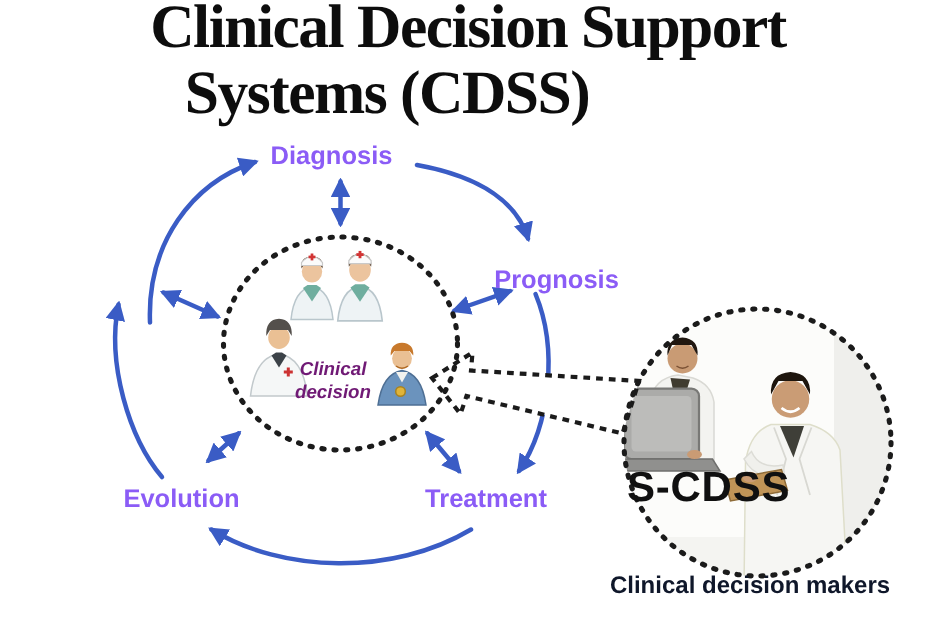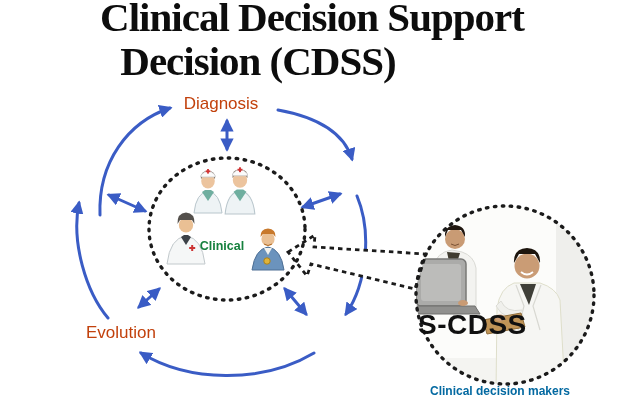--- a/index.html
+++ b/index.html
@@ -4,27 +4,27 @@
 <style>
   html,body{margin:0;padding:0;}
   body{width:620px;height:419px;position:relative;background:#ffffff;overflow:hidden;
        font-family:"Liberation Sans",sans-serif;}
   #stage{position:absolute;inset:0;}
   svg{position:absolute;left:0;top:0;}
   .title{position:absolute;transform:translateX(-50%);white-space:nowrap;
          font-family:"Liberation Serif",serif;font-weight:bold;font-size:41px;
          letter-spacing:-1px;color:#0d0d0d;}
   .lbl{position:absolute;transform:translateX(-50%);white-space:nowrap;
-       font-weight:normal;font-size:17px;color:#c2410c;}
+       font-weight:bold;font-size:17px;color:#8b5cf6;}
   .team-text{position:absolute;left:222px;top:239px;width:140px;transform:translateX(-50%);
-       text-align:center;font-weight:bold;font-size:12.5px;line-height:15px;color:#15803d;}
+       text-align:center;font-weight:bold;font-size:12.5px;line-height:15px;color:#701a75;font-style:italic;}
   .scdss{position:absolute;left:418px;top:309px;font-weight:bold;font-size:28px;
        letter-spacing:.5px;color:#101010;}
   .caption{position:absolute;left:500px;top:384px;transform:translateX(-50%);
-       text-align:center;font-weight:bold;font-size:12px;line-height:14px;color:#0369a1;
+       text-align:center;font-weight:bold;font-size:16px;line-height:14px;color:#0f172a;
        white-space:nowrap;}
   .blue{stroke:#3a5cc5;stroke-width:3;fill:none;stroke-linecap:round;}
   .dots{stroke:#1b1b1b;stroke-width:3.4;fill:none;stroke-dasharray:1.5 6.5;stroke-linecap:round;}
   .dash{stroke:#1b1b1b;stroke-width:2.8;fill:#ffffff;stroke-dasharray:4.5 4;}
 </style>
 </head>
 <body>
 
 <div id="stage">
 
@@ -129,27 +129,30 @@
       <path d="M-4,5 L0,12 L4,5 Z" fill="#f2f2ee"></path>
       <circle cx="-1" cy="18" r="3.2" fill="#e0b43a" stroke="#a8821f" stroke-width="1"></circle>
       <ellipse cx="0" cy="-4" rx="6.6" ry="7" fill="#eac094"></ellipse>
       <path d="M-7.5,-6 Q-8,-14 0,-14.5 Q8,-14 7.5,-6 L5,-9 L-5,-9 Z" fill="#c8792c"></path>
       <path d="M-4,1 Q0,4 4,1" stroke="#b06a24" stroke-width="1" fill="none"></path>
     </g>
   </g>
 </svg>
 
 <div class="title" style="left:312px;top:-7px;">Clinical Decision Support</div>
-<div class="title" style="left:258px;top:37px;">Decision (CDSS)</div>
+<div class="title" style="left:258px;top:37px;">Systems (CDSS)</div>
 
 <div class="lbl" style="left:221px;top:94px;">Diagnosis</div>
+<div class="lbl" style="left:371px;top:177px;">Prognosis</div>
 <div class="lbl" style="left:121px;top:323px;text-align:right;">Evolution</div>
+<div class="lbl" style="left:324px;top:323px;">Treatment</div>
 
 <div class="team-text">
   <div>Clinical</div>
+  <div>decision</div>
 </div>
 
 <div class="scdss">S-CDSS</div>
 
 <div class="caption">
   <div>Clinical decision makers</div>
 </div>
 
 </div>
 

